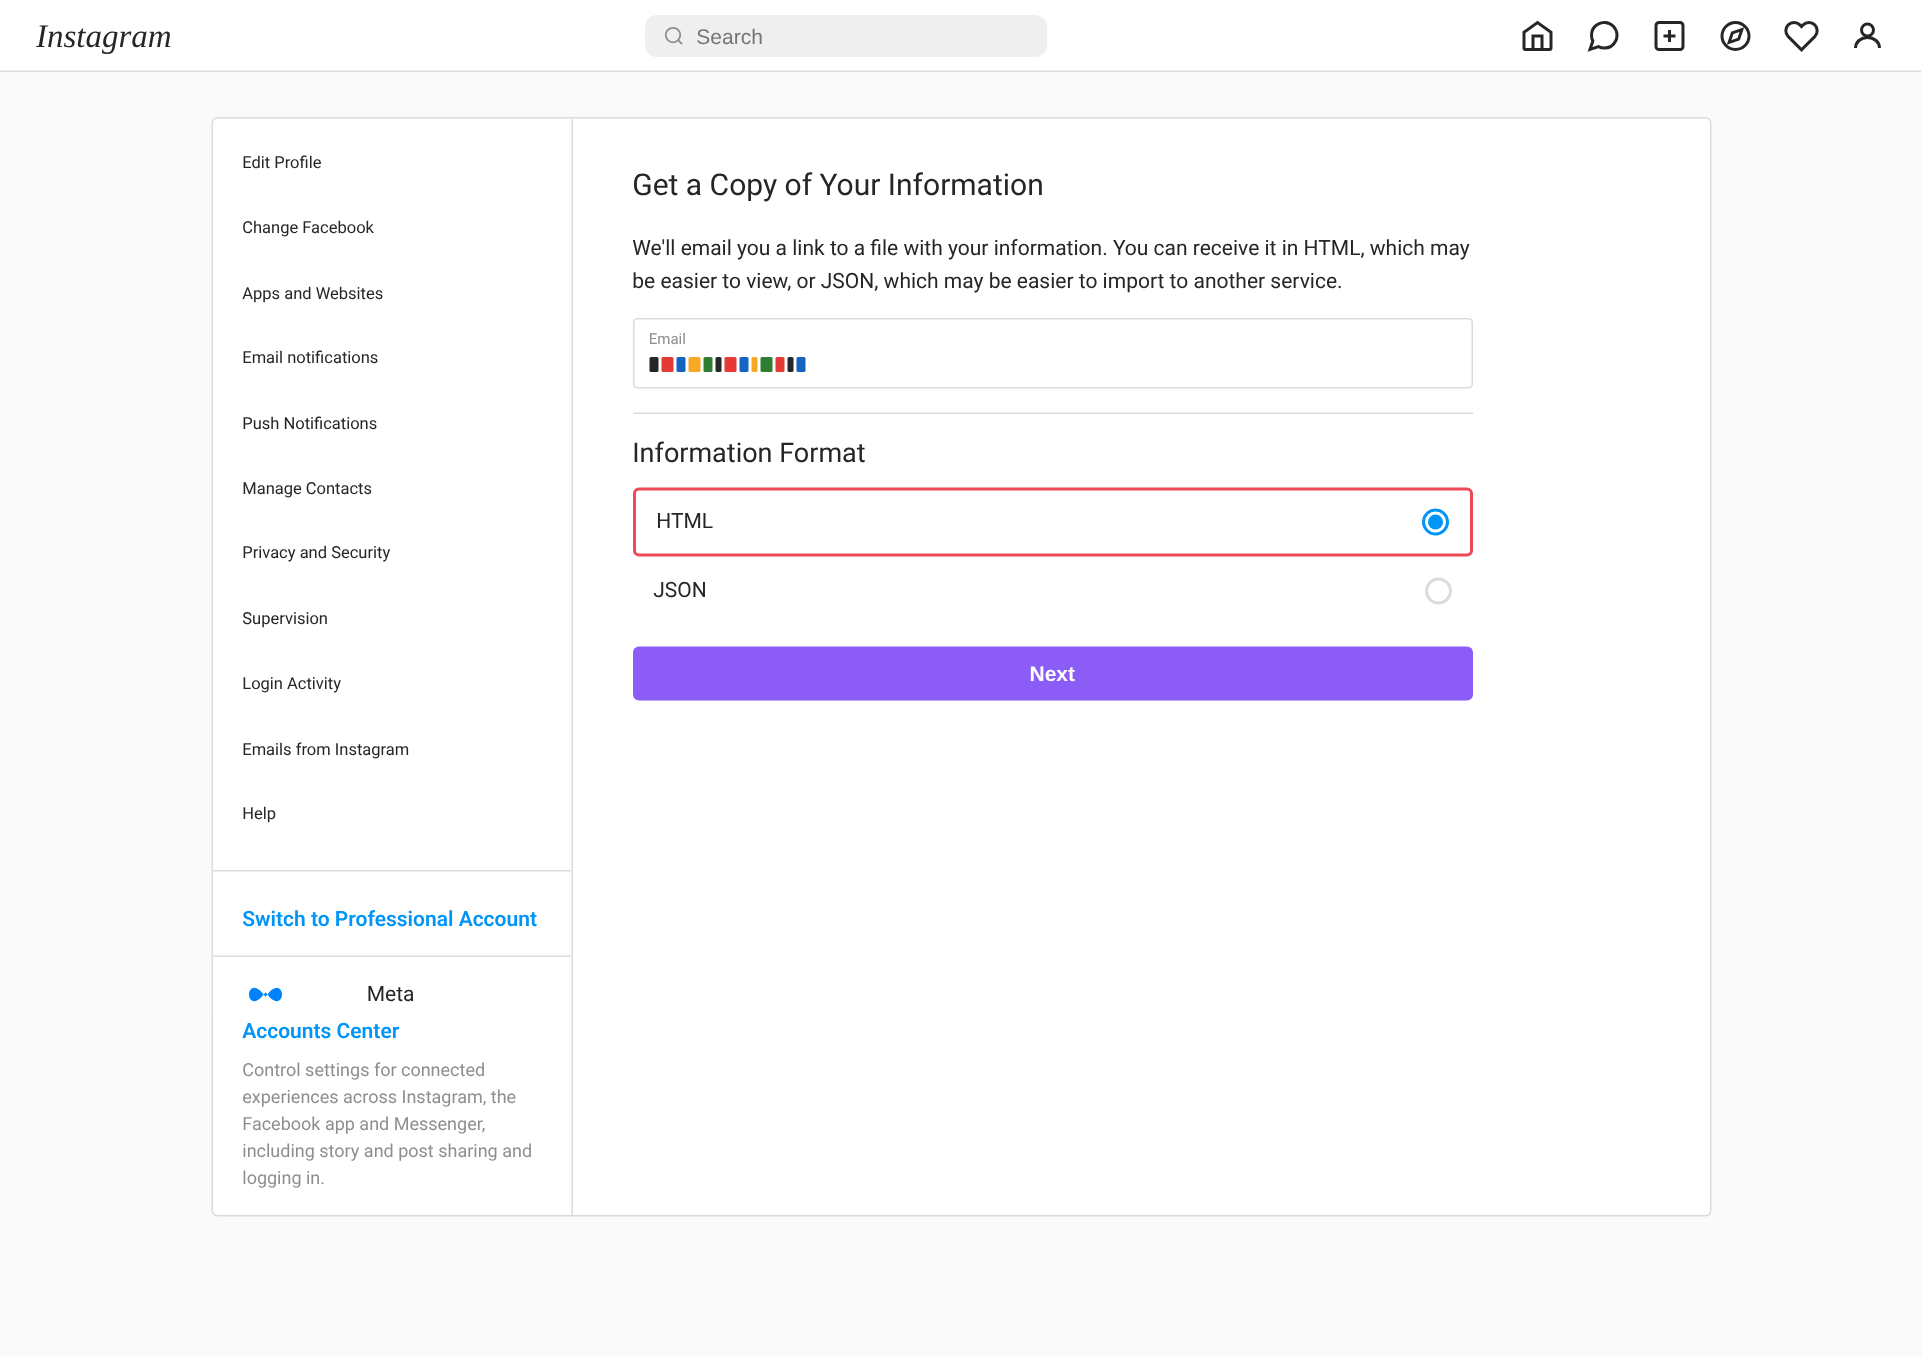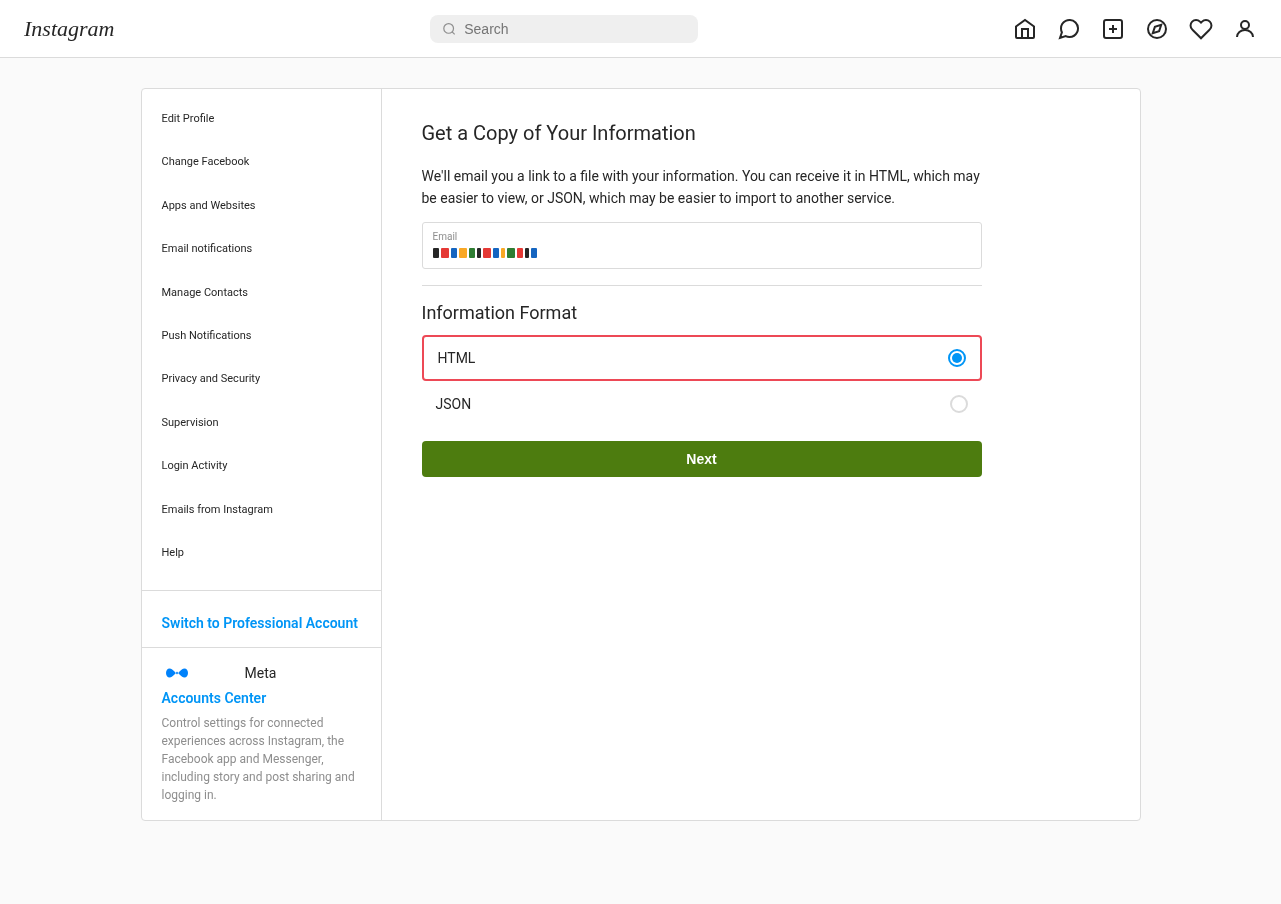--- a/index.html
+++ b/index.html
@@ -7,21 +7,21 @@
       font-family: -apple-system, BlinkMacSystemFont, 'Segoe UI', Roboto, Helvetica, Arial, sans-serif;
       background: #fafafa;
       color: #262626;
       font-size: 14px;
     }
 
     
     .topnav {
       background: #fff;
       border-bottom: 1px solid #dbdbdb;
-      height: 58px;
+      height: 48px;
       display: flex;
       align-items: center;
       justify-content: space-between;
       padding: 0 24px;
       position: sticky;
       top: 0;
       z-index: 100;
     }
     .topnav-logo {
       font-family: Georgia, 'Times New Roman', serif;
@@ -226,21 +226,21 @@
       height: 10px;
       background: #0095f6;
       border-radius: 50%;
     }
 
     
     .next-btn {
       display: block;
       width: 100%;
       max-width: 560px;
-      background: #4d7c0f;
+      background: #8b5cf6;
       color: #fff;
       border: none;
       border-radius: 4px;
       padding: 10px;
       font-size: 14px;
       font-weight: 600;
       cursor: pointer;
       text-align: center;
       margin-top: 16px;
     }
@@ -303,22 +303,22 @@
 </nav>
 
 <div class="page-wrapper">
 
   <aside class="sidebar">
     <nav class="sidebar-nav">
       <div class="sidebar-item">Edit Profile</div>
       <div class="sidebar-item">Change Facebook</div>
       <div class="sidebar-item">Apps and Websites</div>
       <div class="sidebar-item">Email notifications</div>
+      <div class="sidebar-item">Push Notifications</div>
       <div class="sidebar-item">Manage Contacts</div>
-      <div class="sidebar-item">Push Notifications</div>
       <div class="sidebar-item">Privacy and Security</div>
       <div class="sidebar-item">Supervision</div>
       <div class="sidebar-item">Login Activity</div>
       <div class="sidebar-item">Emails from Instagram</div>
       <div class="sidebar-item">Help</div>
     </nav>
 
     <div class="sidebar-divider"></div>
 
     <div class="sidebar-switch">

